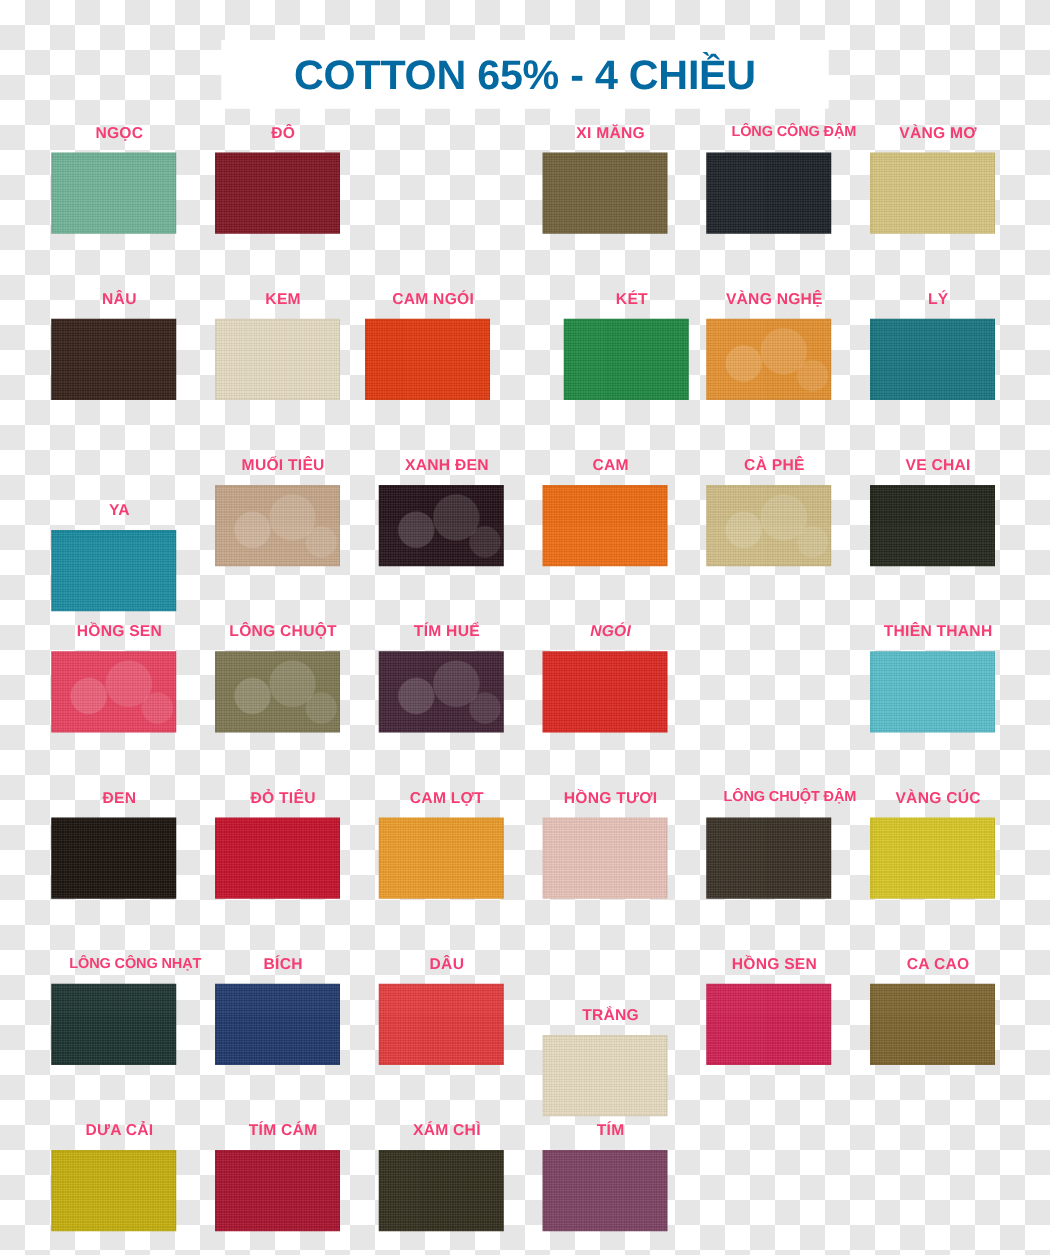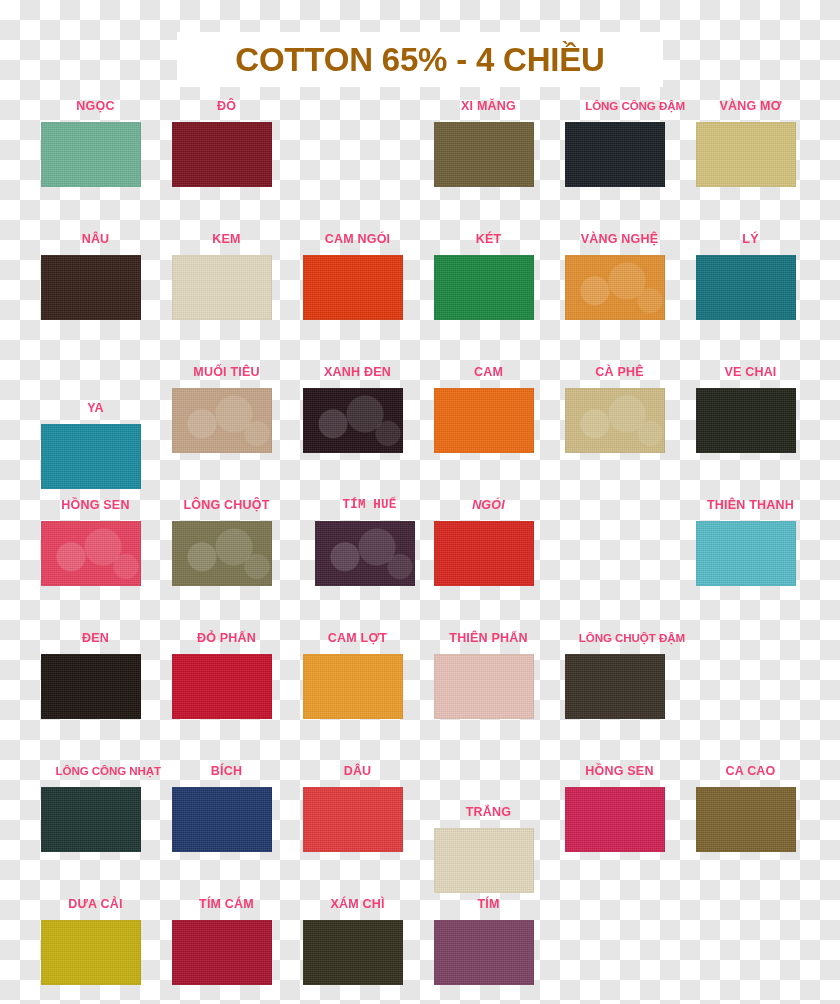--- a/index.html
+++ b/index.html
@@ -36,21 +36,21 @@
     width: 486px;
     height: 55px;
     background: #ffffff;
     display: flex;
     align-items: center;
     justify-content: center;
   }
   .title-text {
     font-size: 33px;
     font-weight: bold;
-    color: #a16207;
+    color: #0369a1;
     letter-spacing: -0.2px;
     white-space: nowrap;
     line-height: 1;
   }
 
   
   .rows {
     position: absolute;
     left: 0;
     top: 95px;
@@ -150,25 +150,25 @@
       </div>
       <div class="swatch-row">
         <div class="swatch-cell" style="left: 30px;">
           <div class="swatch-label">NÂU</div>
           <div class="swatch-chip" style="background-color: rgb(54, 33, 26);"></div>
         </div>
         <div class="swatch-cell" style="left: 161px;">
           <div class="swatch-label">KEM</div>
           <div class="swatch-chip" style="background-color: rgb(227, 217, 191);"></div>
         </div>
-        <div class="swatch-cell" style="left: 292px;">
+        <div class="swatch-cell" style="left: 281px;">
           <div class="swatch-label">CAM NGÓI</div>
           <div class="swatch-chip" style="background-color: rgb(224, 56, 14);"></div>
         </div>
-        <div class="swatch-cell" style="left: 423px;">
+        <div class="swatch-cell" style="left: 440px;">
           <div class="swatch-label">KÉT</div>
           <div class="swatch-chip" style="background-color: rgb(29, 135, 64);"></div>
         </div>
         <div class="swatch-cell" style="left: 554px;">
           <div class="swatch-label">VÀNG NGHỆ</div>
           <div class="swatch-chip watermark" style="background-color: rgb(226, 144, 47);"></div>
         </div>
         <div class="swatch-cell" style="left: 685px;">
           <div class="swatch-label">LÝ</div>
           <div class="swatch-chip" style="background-color: rgb(22, 115, 126);"></div>
@@ -202,53 +202,57 @@
       </div>
       <div class="swatch-row">
         <div class="swatch-cell" style="left: 30px;">
           <div class="swatch-label">HỒNG SEN</div>
           <div class="swatch-chip watermark" style="background-color: rgb(231, 66, 96);"></div>
         </div>
         <div class="swatch-cell" style="left: 161px;">
           <div class="swatch-label">LÔNG CHUỘT</div>
           <div class="swatch-chip watermark" style="background-color: rgb(124, 117, 80);"></div>
         </div>
-        <div class="swatch-cell" style="left: 304px; font-family: Liberation Mono, monospace;">
+        <div class="swatch-cell" style="left: 292px;">
           <div class="swatch-label">TÍM HUẾ</div>
           <div class="swatch-chip watermark" style="background-color: rgb(64, 34, 52);"></div>
         </div>
         <div class="swatch-cell" style="left: 423px; font-style: italic;">
           <div class="swatch-label">NGÓI</div>
           <div class="swatch-chip" style="background-color: rgb(217, 38, 31);"></div>
         </div>
         <div class="swatch-cell" style="left: 685px;">
           <div class="swatch-label">THIÊN THANH</div>
           <div class="swatch-chip" style="background-color: rgb(87, 188, 200);"></div>
         </div>
       </div>
       <div class="swatch-row">
         <div class="swatch-cell" style="left: 30px;">
           <div class="swatch-label">ĐEN</div>
           <div class="swatch-chip" style="background-color: rgb(29, 21, 16);"></div>
         </div>
         <div class="swatch-cell" style="left: 161px;">
-          <div class="swatch-label">ĐỎ PHẤN</div>
+          <div class="swatch-label">ĐỎ TIÊU</div>
           <div class="swatch-chip" style="background-color: rgb(197, 18, 44);"></div>
         </div>
         <div class="swatch-cell" style="left: 292px;">
           <div class="swatch-label">CAM LỢT</div>
           <div class="swatch-chip" style="background-color: rgb(235, 156, 42);"></div>
         </div>
         <div class="swatch-cell" style="left: 423px;">
-          <div class="swatch-label">THIÊN PHẤN</div>
+          <div class="swatch-label">HỒNG TƯƠI</div>
           <div class="swatch-chip" style="background-color: rgb(231, 194, 184);"></div>
         </div>
         <div class="swatch-cell" style="left: 554px;">
           <div class="swatch-label narrow">LÔNG CHUỘT ĐẬM</div>
           <div class="swatch-chip" style="background-color: rgb(58, 50, 39);"></div>
+        </div>
+        <div class="swatch-cell" style="left: 685px;">
+          <div class="swatch-label">VÀNG CÚC</div>
+          <div class="swatch-chip" style="background-color: rgb(215, 198, 39);"></div>
         </div>
       </div>
       <div class="swatch-row">
         <div class="swatch-cell" style="left: 30px;">
           <div class="swatch-label narrow">LÔNG CÔNG NHẠT</div>
           <div class="swatch-chip" style="background-color: rgb(29, 53, 49);"></div>
         </div>
         <div class="swatch-cell" style="left: 161px;">
           <div class="swatch-label">BÍCH</div>
           <div class="swatch-chip" style="background-color: rgb(32, 56, 106);"></div>

